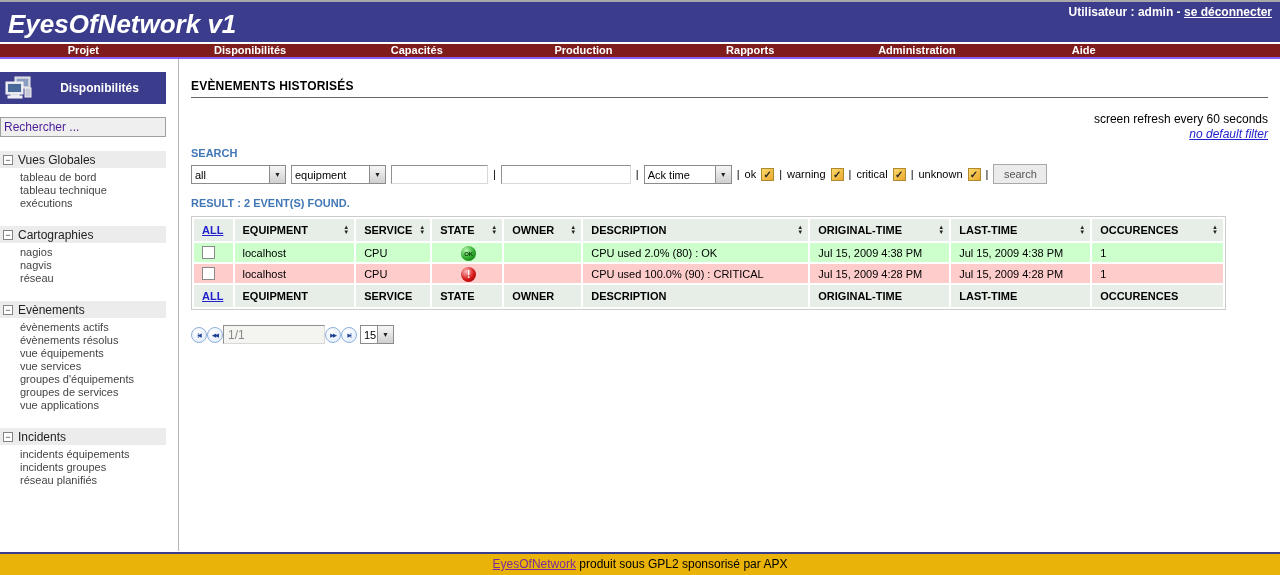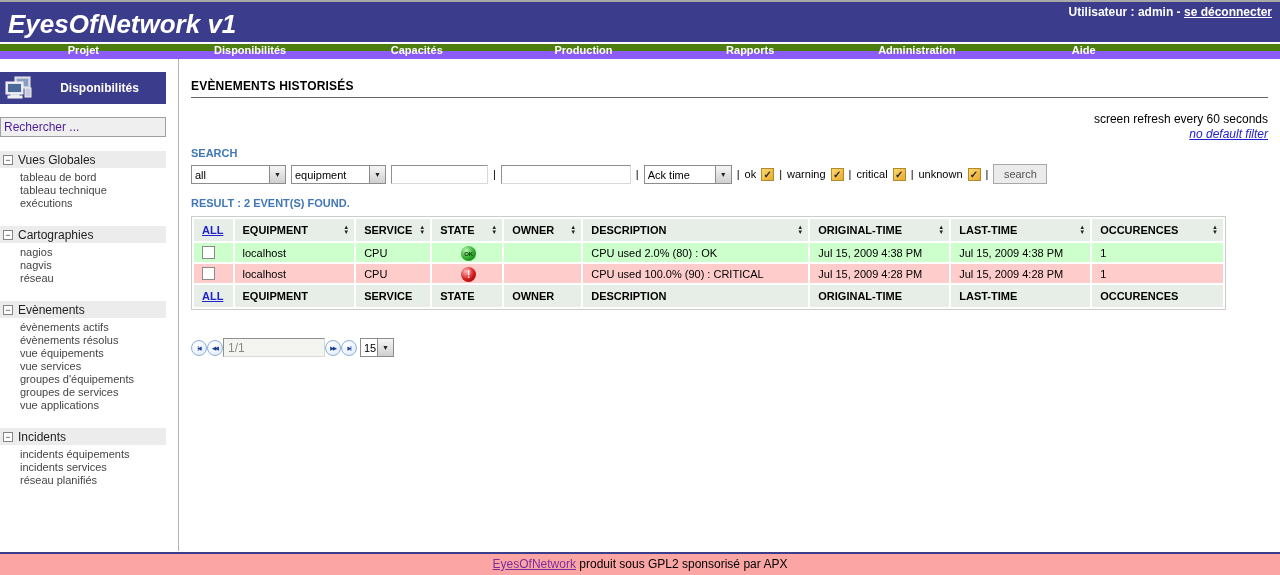--- a/index.html
+++ b/index.html
@@ -5,21 +5,21 @@
   * { margin:0; padding:0; box-sizing:border-box; }
   html,body { width:1280px; height:575px; overflow:hidden; }
   body { font-family:"Liberation Sans", sans-serif; background:#ffffff; position:relative; }
 
   
   .topbar { background:#3c3c8c; border-top:2px solid #a8a8a8; height:42px; position:relative; }
   .app-title { color:#ffffff; font-style:italic; font-weight:bold; font-size:26px; padding:7px 0 0 8px; letter-spacing:0px; }
   .user-box { position:absolute; top:3px; right:8px; color:#ffffff; font-size:12px; font-weight:bold; }
   .user-box a { color:#ffffff; text-decoration:underline; cursor:pointer; }
 
-  .navbar { background:#4d7c0f; border-top:2px solid #ffffff; border-bottom:8px solid #8b5cf6; height:17px; }
+  .navbar { background:#7f1d1d; border-top:2px solid #ffffff; border-bottom:2px solid #8b5cf6; height:17px; }
   .nav-inner { width:1167px; display:flex; height:100%; }
   .nav-item { flex:1; text-align:center; color:#ffffff; font-size:11px; font-weight:bold; line-height:13px; cursor:pointer; }
 
   
   .page-body { display:flex; height:492px; }
   .sidebar { width:179px; border-right:1px solid #b4b4b4; padding-top:13px; flex:none; }
   .main { flex:1; padding:20px 12px 0 12px; }
 
   
   .panel-title { background:#3c3c8c; height:32px; width:166px; display:flex; align-items:center; color:#ffffff; font-weight:bold; font-size:12px; }
@@ -60,27 +60,27 @@
   tr.row-ok td { background:#ccffcc; }
   tr.row-critical td { background:#ffcccc; }
   .all-link { color:#2222cc; text-decoration:underline; font-weight:bold; cursor:pointer; }
   .cb-plain { width:13px; height:13px; background:#ffffff; border:1px solid #8a8a8a; cursor:pointer; }
   .state-cell { text-align:center; }
   .ball { width:15px; height:15px; border-radius:50%; display:inline-flex; align-items:center; justify-content:center; margin:2px auto 0 auto; }
   .ball-ok { background:radial-gradient(circle at 35% 30%, #b9f7b0, #2aa72a 55%, #0b6e0b); color:#063d06; font-size:6px; font-weight:bold; }
   .ball-critical { background:radial-gradient(circle at 35% 30%, #ffb9b9, #d41818 55%, #8f0000); color:#ffffff; font-size:10px; font-weight:bold; }
 
   
-  .pager { display:flex; align-items:center; gap:0; margin-top:28px; }
+  .pager { display:flex; align-items:center; gap:0; margin-top:15px; }
   .pg-btn { width:16px; height:16px; border-radius:50%; border:1px solid #8fb0d8; background:radial-gradient(circle at 35% 30%, #ffffff, #dceafb); color:#1a3f8f; font-size:5px; font-weight:bold; display:inline-flex; align-items:center; justify-content:center; letter-spacing:-1px; cursor:pointer; }
   .pg-input { width:102px; height:19px; border:1px solid; border-color:#909090 #d9d9d9 #d9d9d9 #909090; background:#f4f4f0; color:#888; font-size:12px; padding:0 4px; font-family:"Liberation Sans", sans-serif; }
   .pg-size { margin-left:3px; }
 
   
-  .footer { position:absolute; left:0; bottom:0; width:1280px; height:23px; background:#fca5a5; border-top:2px solid #3c3c8c; text-align:center; font-size:12px; color:#000; padding-top:3px; }
+  .footer { position:absolute; left:0; bottom:0; width:1280px; height:23px; background:#eab308; border-top:2px solid #3c3c8c; text-align:center; font-size:12px; color:#000; padding-top:3px; }
   .footer a { color:#7b2d9e; text-decoration:underline; cursor:pointer; }
 </style>
 </head>
 <body>
 
 <div class="topbar">
   <div class="app-title">EyesOfNetwork v1</div>
   <div class="user-box">
     <span>Utilisateur : admin - </span><a>se déconnecter</a>
   </div>
@@ -158,21 +158,21 @@
       </div>
     </div>
 
     <div class="side-section">
       <div class="sec-title">
         <span class="tree-box">−</span>
         <span>Incidents</span>
       </div>
       <div class="sec-items">
         <div class="sec-item">incidents équipements</div>
-        <div class="sec-item">incidents services</div>
+        <div class="sec-item">incidents groupes</div>
         <div class="sec-item">réseau planifiés</div>
       </div>
     </div>
   </div>
 
   <div class="main">
     <div class="page-title">EVÈNEMENTS HISTORISÉS</div>
     <hr class="title-rule">
 
     <div class="refresh-note">screen refresh every 60 seconds</div>

